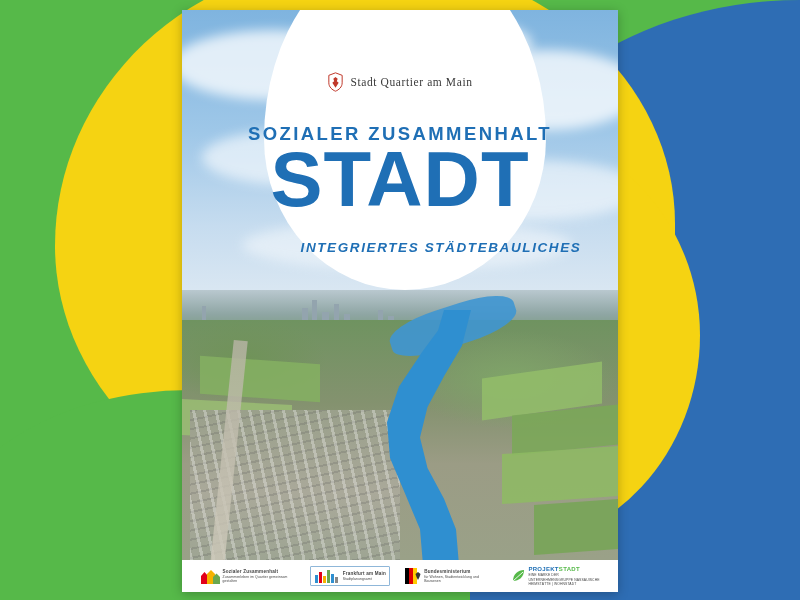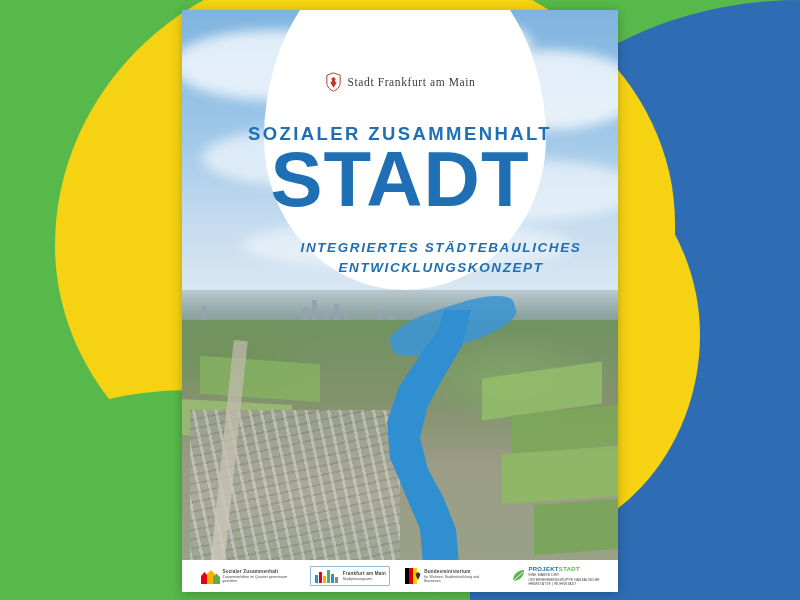--- a/index.html
+++ b/index.html
@@ -302,28 +302,27 @@
       <div class="river"></div>
 
       <div class="white-blob"></div>
     </div>
 
     <div class="crest-wrap">
       <svg class="crest-icon" viewBox="0 0 20 24">
         <path d="M10 1 L18 4 L18 13 C18 18 14 21.5 10 23 C6 21.5 2 18 2 13 L2 4 Z" fill="#ffffff" stroke="#c0392b" stroke-width="1.2"></path>
         <path d="M10 6 L12.6 8 L11.6 11 L13.8 13 L10 19 L6.2 13 L8.4 11 L7.4 8 Z" fill="#c0392b"></path>
       </svg>
-      <span class="crest-text">Stadt Frankfurt am Main</span>
+      <span class="crest-text">Stadt Quartier am Main</span>
     </div>
 
     <div class="kicker">SOZIALER ZUSAMMENHALT</div>
     <div class="main-title">STADT</div>
     <div class="subtitle">
       <div>INTEGRIERTES STÄDTEBAULICHES</div>
-      <div>ENTWICKLUNGSKONZEPT</div>
     </div>
 
     <div class="logo-bar">
 
       <div class="logo">
         <svg class="logo-mark" width="20" height="18" viewBox="0 0 20 18">
           <path d="M1 17 L1 9 L4.5 5 L8 9 L8 17 Z" fill="#e2001a"></path>
           <path d="M7 17 L7 7 L11 3 L15 7 L15 17 Z" fill="#f5b200"></path>
           <path d="M13 17 L13 10 L16.5 6.5 L20 10 L20 17 Z" fill="#6aa84f"></path>
         </svg>

